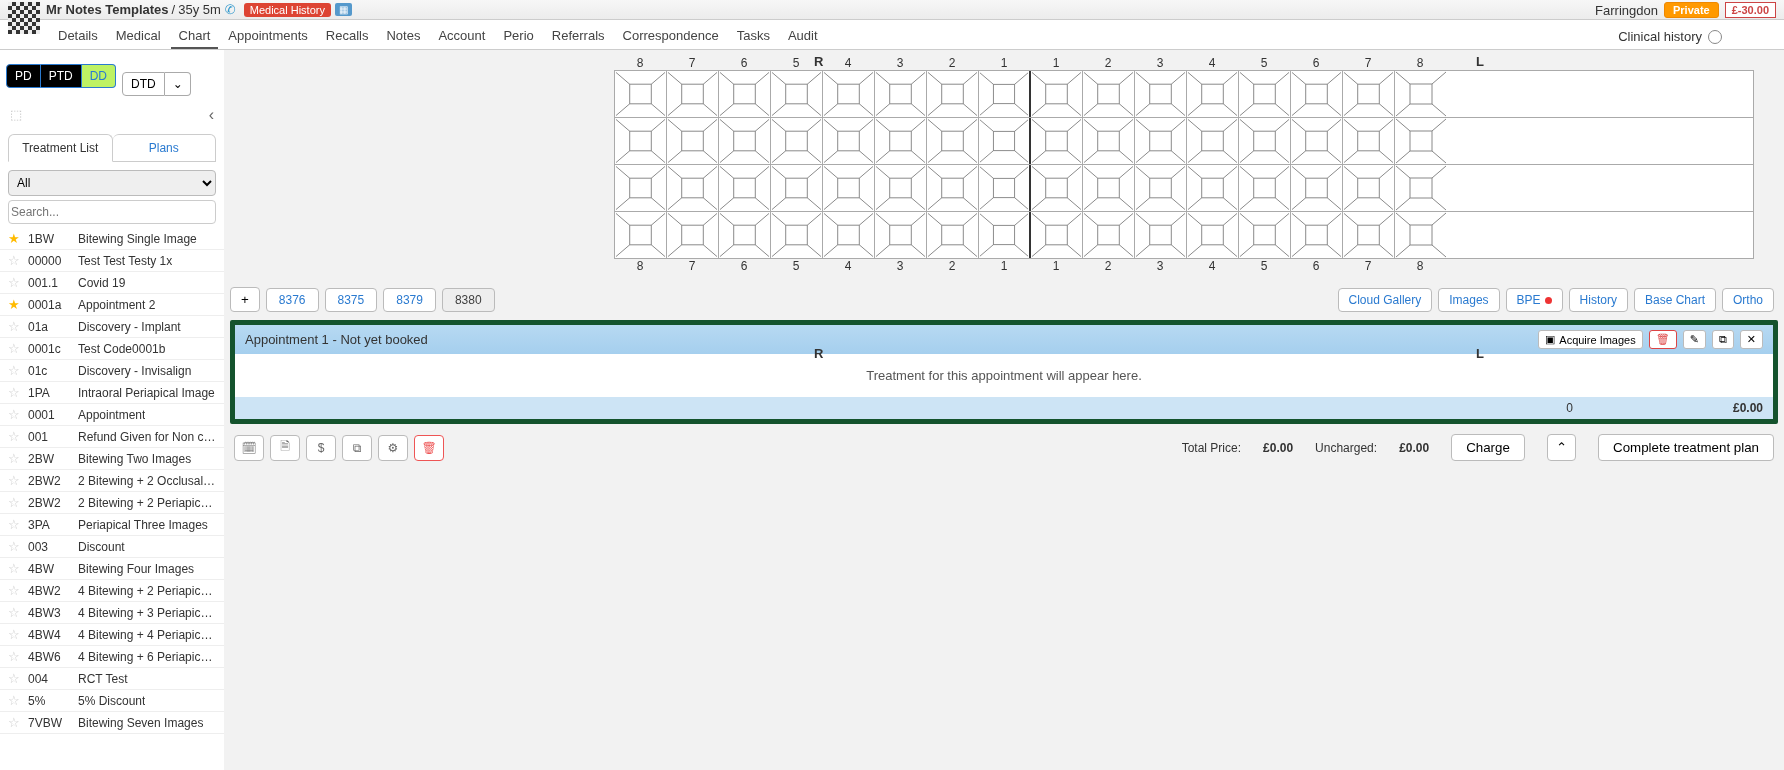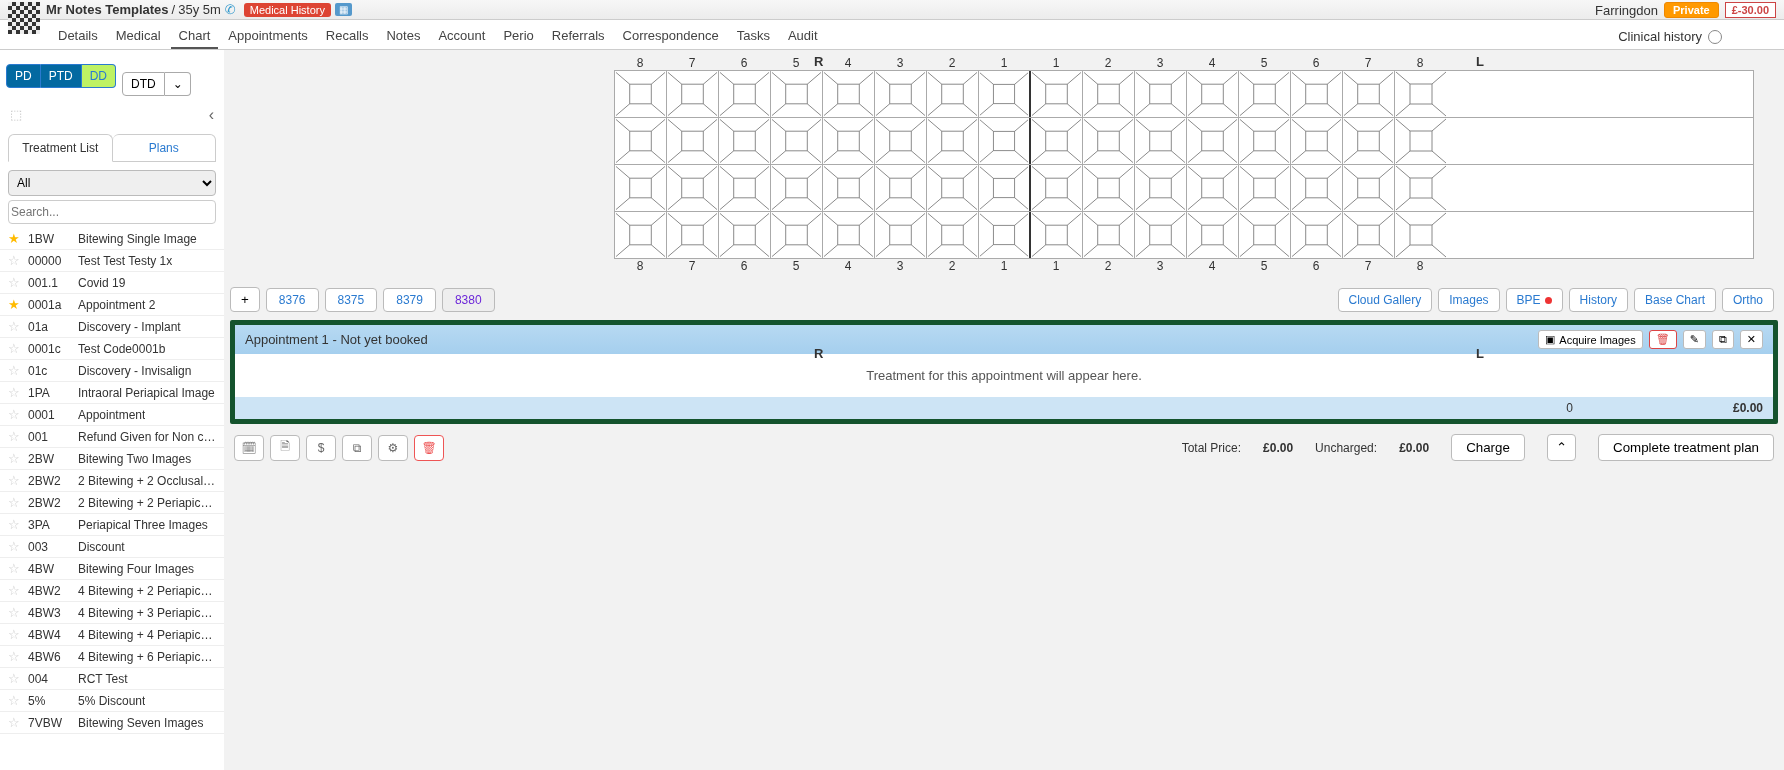--- a/index.html
+++ b/index.html
@@ -24,21 +24,21 @@
 .gear-icon { width:14px; height:14px; border: 1.5px solid #888; border-radius:50%; position:relative; }
 
 
 .main { display: flex; height: calc(100% - 44px); }
 .sidebar { width: 224px; border-right: none; background: #fff; }
 .content { flex: 1; background: #f2f2f2; position: relative; }
 
 
 .side-top { display: flex; align-items: center; padding: 6px; gap: 0; }
 .seg-btn { border: 1px solid #2a7ad0; padding: 4px 8px; font-size: 12px; background: #bef264; color: #2a7ad0; cursor: pointer; }
-.seg-btn.active { background: #0369a1; color: #fff; }
+.seg-btn.active { background: #000000; color: #fff; }
 .seg-btn:first-child { border-radius: 4px 0 0 4px; }
 .seg-btn.mid { border-left: 0; }
 .dtd-group { margin-left: 6px; display: flex; }
 .dtd { border: 1px solid #aaa; padding: 4px 8px; font-size: 12px; background: #fff; border-radius: 0; margin-top: 16px; }
 .dtd:first-child { border-radius: 4px 0 0 4px; }
 .dtd:last-child { border-radius: 0 4px 4px 0; border-left:0; width:26px; text-align:center; }
 
 .side-row2 { display:flex; align-items:center; justify-content:space-between; padding: 4px 10px; }
 .tooth-icon { width:16px; height:16px; opacity:.3; }
 .chev-left { cursor:pointer; font-size:16px; color:#666; }
@@ -70,21 +70,21 @@
 .tooth-grid { display:flex; margin-left: 360px; border:1px solid #aaa; background:#fff; }
 .tooth-cell { width: 52px; height: 46px; position:relative; border-right: 1px solid #aaa; }
 .tooth-cell:last-child { border-right:none; }
 .tooth-cell svg { width:100%; height:100%; }
 .midline { border-right: 2px solid #333 !important; }
 
 
 .plan-bar { display:flex; align-items:center; gap:6px; margin: 8px 0 0 6px; }
 .plan-add { border:1px solid #bbb; background:#fff; padding:4px 10px; border-radius:4px; cursor:pointer; }
 .plan-tab { border:1px solid #bbb; background:#fff; padding:4px 12px; border-radius:4px; color:#2a7ad0; cursor:pointer; font-size:12px; }
-.plan-tab.cur { color:#6d28d9; background:#eee; }
+.plan-tab.cur { color:#404040; background:#eee; }
 .plan-right-btns { margin-left:auto; display:flex; gap:6px; margin-right:10px; }
 .pbtn { border:1px solid #bbb; background:#fff; padding:4px 10px; border-radius:4px; font-size:12px; color:#2a7ad0; cursor:pointer; }
 .pbtn.dot::after { content:""; display:inline-block; width:7px; height:7px; border-radius:50%; background:#e33; margin-left:4px; vertical-align:middle; }
 
 
 .appt-panel { margin: 8px 6px; border:5px solid #14532d; border-radius:2px; }
 .appt-header { background: linear-gradient(#b7d9f2,#a5cfee); padding: 5px 10px; display:flex; align-items:center; font-size:13px; }
 .appt-header-right { margin-left:auto; display:flex; align-items:center; gap:6px; }
 .sq-btn { border:1px solid #bbb; background:#fff; padding:2px 6px; border-radius:3px; font-size:11px; cursor:pointer; display:flex; align-items:center; gap:4px; }
 .sq-btn.red { border-color:#d44; color:#d44; }

